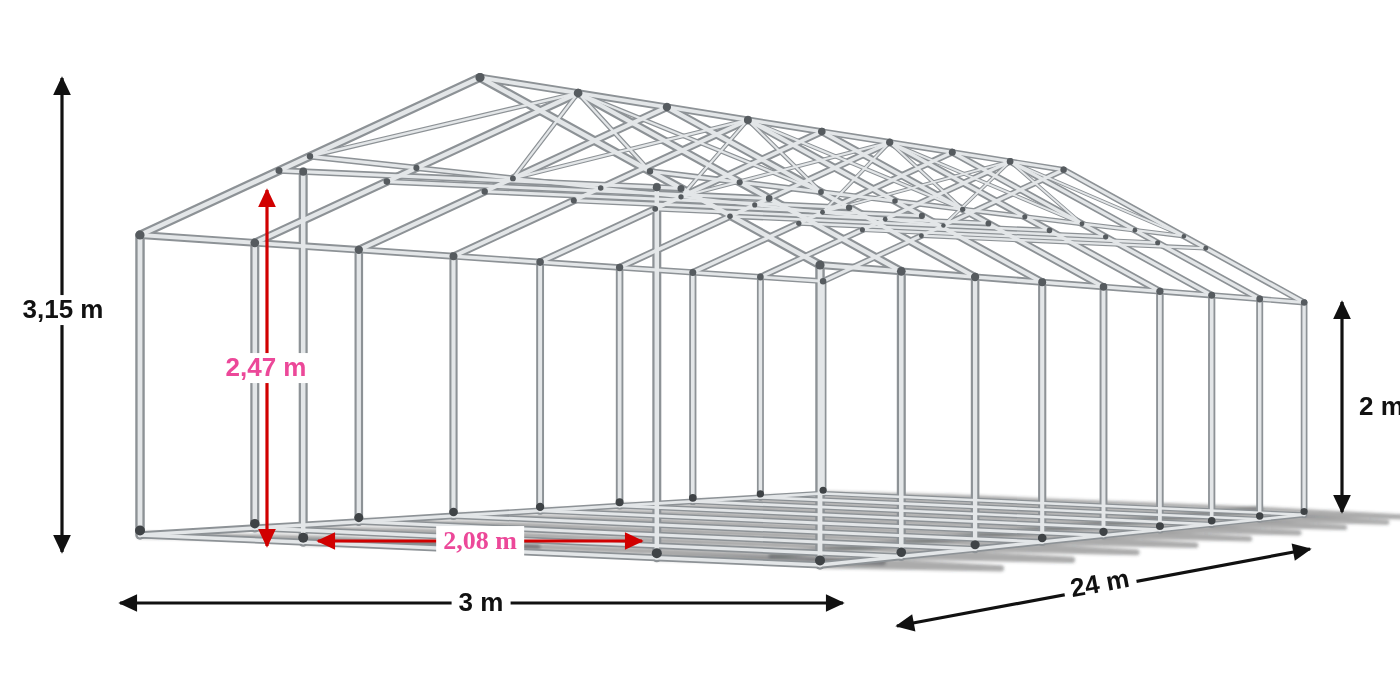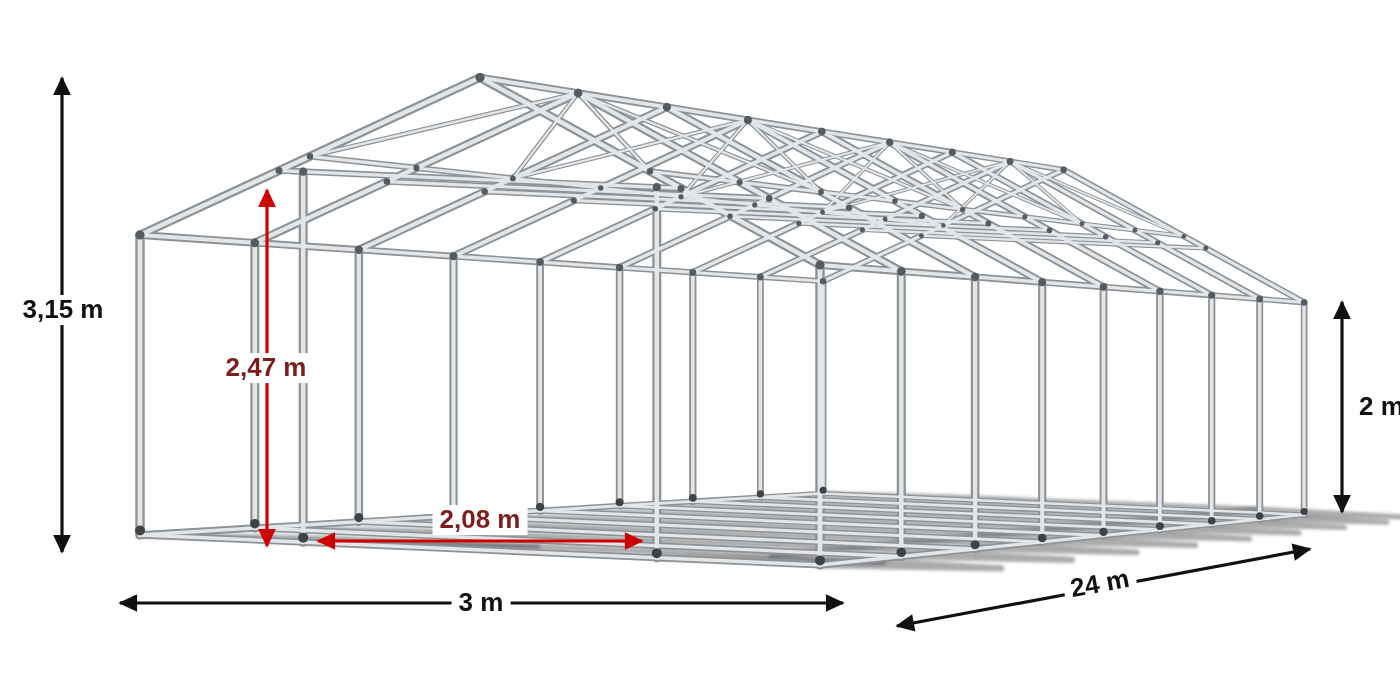--- a/index.html
+++ b/index.html
@@ -3,21 +3,21 @@
 <meta charset="utf-8">
 <style>
   html,body{margin:0;padding:0;background:#ffffff;}
   #stage{position:relative;width:1400px;height:700px;background:#ffffff;overflow:hidden;
          font-family:"Liberation Sans",sans-serif;}
   #scene{position:absolute;left:0;top:0;}
   .dim-label{position:absolute;background:#ffffff;padding:0 7px;font-weight:bold;
              font-size:26px;line-height:1.15;white-space:nowrap;
              transform:translate(-50%,-50%);}
   .dim-black{color:#111111;}
-  .dim-red{color:#7f1d1d;}
+  .dim-red{color:#ec4899;}
   #lbl-side-height{transform:translate(0,-50%);}
   #lbl-length{transform:translate(-50%,-50%) rotate(-10.5deg);}
 </style>
 </head>
 <body>
 
 <div id="stage">
   <svg id="scene" width="1400" height="700" viewBox="0 0 1400 700">
     <defs>
       <marker id="ah-k" viewBox="0 0 12 12" refX="10.5" refY="6" markerWidth="6.4" markerHeight="6.4" orient="auto-start-reverse">
@@ -396,17 +396,17 @@
         <line x1="267" y1="190" x2="267" y2="546" stroke="#d10000" stroke-width="3.2" marker-start="url(#ah-r)" marker-end="url(#ah-r)"></line>
         <line x1="318" y1="541" x2="642" y2="541" stroke="#d10000" stroke-width="3.2" marker-start="url(#ah-r)" marker-end="url(#ah-r)"></line>
         <line x1="1342" y1="302" x2="1342" y2="512" stroke="#111111" stroke-width="3.2" marker-start="url(#ah-k)" marker-end="url(#ah-k)"></line>
         <line x1="120" y1="603" x2="843" y2="603" stroke="#111111" stroke-width="3.2" marker-start="url(#ah-k)" marker-end="url(#ah-k)"></line>
         <line x1="897" y1="626" x2="1310" y2="549" stroke="#111111" stroke-width="3.2" marker-start="url(#ah-k)" marker-end="url(#ah-k)"></line>
       </g>
   </svg>
 
   <div class="dim-label dim-black" id="lbl-total-height" style="left:63px;top:310px;">3,15 m</div>
   <div class="dim-label dim-red" id="lbl-clear-height" style="left:266px;top:368px;">2,47 m</div>
-  <div class="dim-label dim-red" id="lbl-door-width" style="left:480px;top:520px;">2,08 m</div>
+  <div class="dim-label dim-red" id="lbl-door-width" style="left:480px;top:541px;font-family:Liberation Serif, serif;">2,08 m</div>
   <div class="dim-label dim-black" id="lbl-side-height" style="left:1352px;top:407px;">2 m</div>
   <div class="dim-label dim-black" id="lbl-width" style="left:481px;top:603px;">3 m</div>
   <div class="dim-label dim-black" id="lbl-length" style="left:1100px;top:584px;">24 m</div>
 </div>
 
 </body></html>

